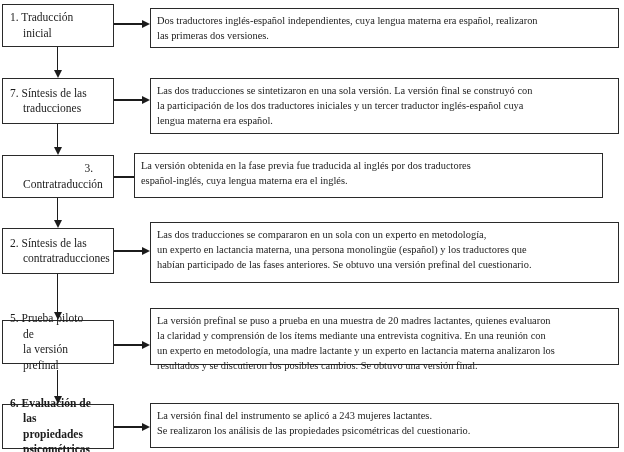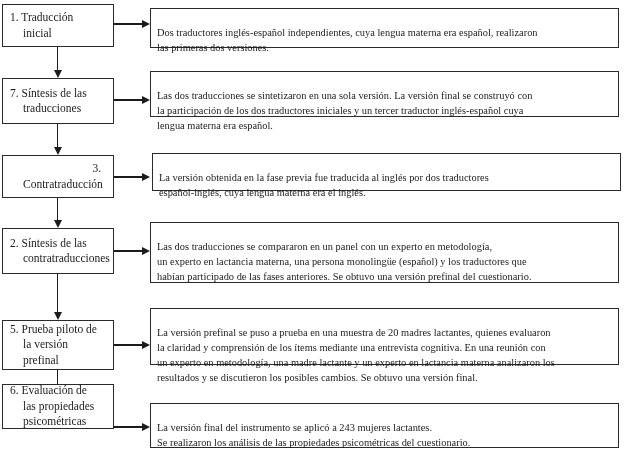--- a/index.html
+++ b/index.html
@@ -15,31 +15,31 @@
   .box {
     position: absolute;
     box-sizing: border-box;
     border: 1.4px solid #2a2a2a;
     background: #ffffff;
   }
   .step-box {
     display: flex;
     flex-direction: column;
     justify-content: center;
-    padding: 2px 12px 2px 7px;
+    padding: 2px 20px 2px 7px;
     font-size: 11.5px;
     line-height: 15.5px;
   }
   .step-label {
     white-space: pre-line;
     padding-left: 13px;
     text-indent: -13px;
   }
   .desc-box {
-    padding: 16px 5px 3px 6px;
+    padding: 4px 5px 3px 6px;
     font-size: 10.4px;
     line-height: 15px;
   }
   .desc-text { white-space: pre; overflow: hidden; display: block; }
   .h-arrow { position: absolute; height: 9px; }
   .h-arrow .shaft {
     position: absolute;
     left: 0; top: 3.8px;
     height: 1.4px;
     width: calc(100% - 7px);
@@ -93,84 +93,84 @@
   </div>
 
   <div class="box step-box" style="left:2px; top:78px; width:112px; height:46px;">
     <span class="step-label">7. Síntesis de las
 traducciones</span>
   </div>
   <div class="h-arrow" style="left:114px; top:95.5px; width:36px;">
     <div class="shaft"></div>
       <div class="head"></div>
   </div>
-  <div class="box desc-box" style="left:150px; top:71px; width:469px; height:46px;">
+  <div class="box desc-box" style="left:150px; top:78px; width:469px; height:56px;">
     <span class="desc-text">Las dos traducciones se sintetizaron en una sola versión. La versión final se construyó con
 la participación de los dos traductores iniciales y un tercer traductor inglés-español cuya
 lengua materna era español.</span>
   </div>
   <div class="v-arrow" style="left:53px; top:124px; height:31px;">
     <div class="shaft"></div>
       <div class="head"></div>
   </div>
 
   <div class="box step-box" style="left:2px; top:155px; width:112px; height:43px;text-align:right;">
     <span class="step-label">3. Contratraducción</span>
   </div>
   <div class="h-arrow" style="left:114px; top:172.5px; width:36px;">
     <div class="shaft"></div>
       <div class="head"></div>
   </div>
-  <div class="box desc-box" style="left:152px; top:153px; width:469px; height:38px;">
+  <div class="box desc-box" style="left:134px; top:153px; width:469px; height:45px;">
     <span class="desc-text">La versión obtenida en la fase previa fue traducida al inglés por dos traductores
 español-inglés, cuya lengua materna era el inglés.</span>
   </div>
   <div class="v-arrow" style="left:53px; top:198px; height:30px;">
     <div class="shaft"></div>
       <div class="head"></div>
   </div>
 
   <div class="box step-box" style="left:2px; top:228px; width:112px; height:46px;">
     <span class="step-label">2. Síntesis de las
 contratraducciones</span>
   </div>
   <div class="h-arrow" style="left:114px; top:246.5px; width:36px;">
     <div class="shaft"></div>
       <div class="head"></div>
   </div>
   <div class="box desc-box" style="left:150px; top:222px; width:469px; height:61px;">
-    <span class="desc-text">Las dos traducciones se compararon en un panel con un experto en metodología,
+    <span class="desc-text">Las dos traducciones se compararon en un sola con un experto en metodología,
 un experto en lactancia materna, una persona monolingüe (español) y los traductores que
 habían participado de las fases anteriores. Se obtuvo una versión prefinal del cuestionario.</span>
   </div>
   <div class="v-arrow" style="left:53px; top:274px; height:46px;">
     <div class="shaft"></div>
       <div class="head"></div>
   </div>
 
-  <div class="box step-box" style="left:2px; top:320px; width:112px; height:50px;">
+  <div class="box step-box" style="left:2px; top:320px; width:112px; height:44px;">
     <span class="step-label">5. Prueba piloto de
 la versión prefinal</span>
   </div>
   <div class="h-arrow" style="left:114px; top:340.5px; width:36px;">
     <div class="shaft"></div>
       <div class="head"></div>
   </div>
   <div class="box desc-box" style="left:150px; top:308px; width:469px; height:57px;">
     <span class="desc-text">La versión prefinal se puso a prueba en una muestra de 20 madres lactantes, quienes evaluaron
 la claridad y comprensión de los ítems mediante una entrevista cognitiva. En una reunión con
 un experto en metodología, una madre lactante y un experto en lactancia materna analizaron los
 resultados y se discutieron los posibles cambios. Se obtuvo una versión final.</span>
   </div>
   <div class="v-arrow" style="left:53px; top:370px; height:34px;">
     <div class="shaft"></div>
       <div class="head"></div>
   </div>
 
-  <div class="box step-box" style="left:2px; top:384px; width:112px; height:45px;">
+  <div class="box step-box" style="left:2px; top:404px; width:112px; height:45px;font-weight:bold;">
     <span class="step-label">6. Evaluación de
 las propiedades
 psicométricas</span>
   </div>
   <div class="h-arrow" style="left:114px; top:422.5px; width:36px;">
     <div class="shaft"></div>
       <div class="head"></div>
   </div>
   <div class="box desc-box" style="left:150px; top:403px; width:469px; height:45px;">
     <span class="desc-text">La versión final del instrumento se aplicó a 243 mujeres lactantes.

